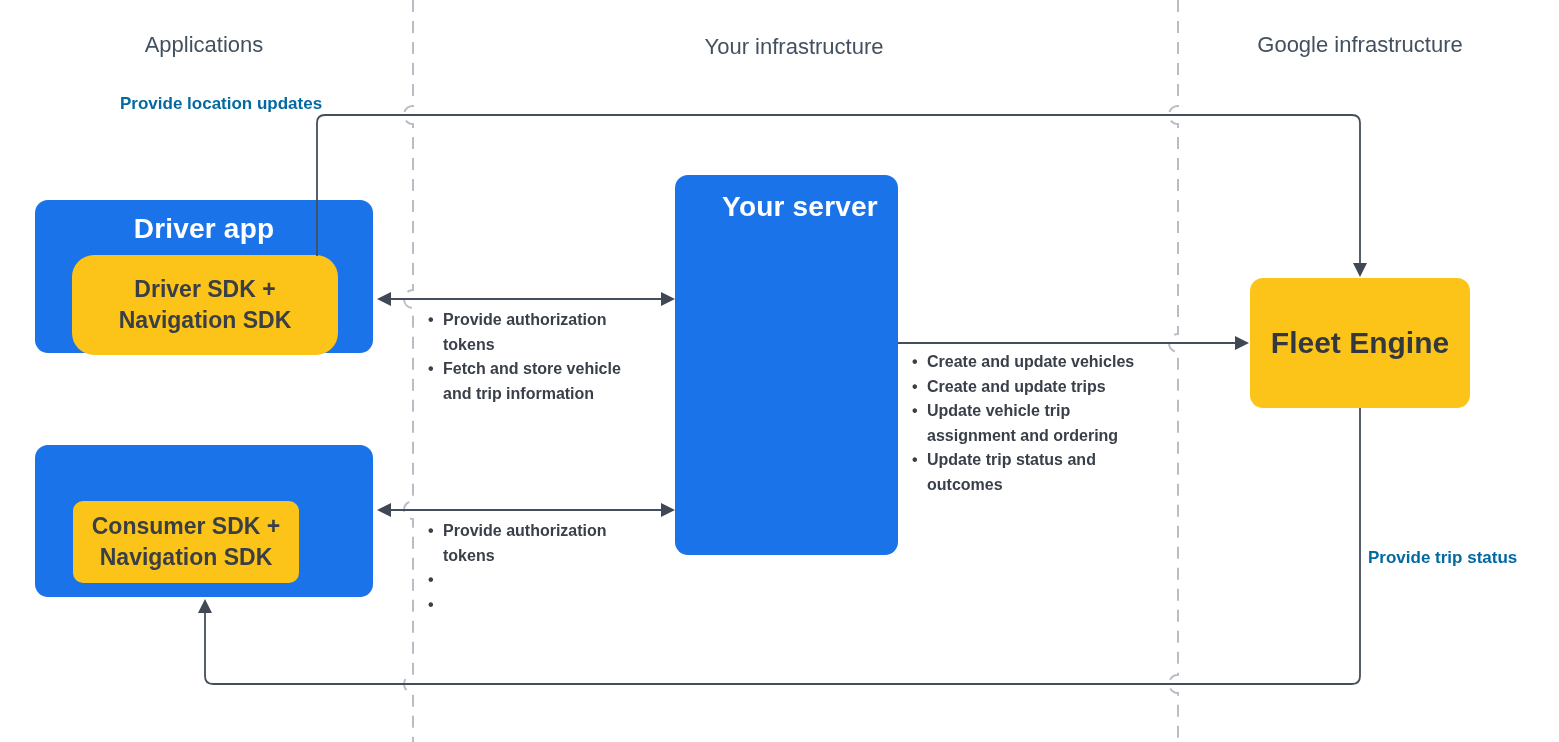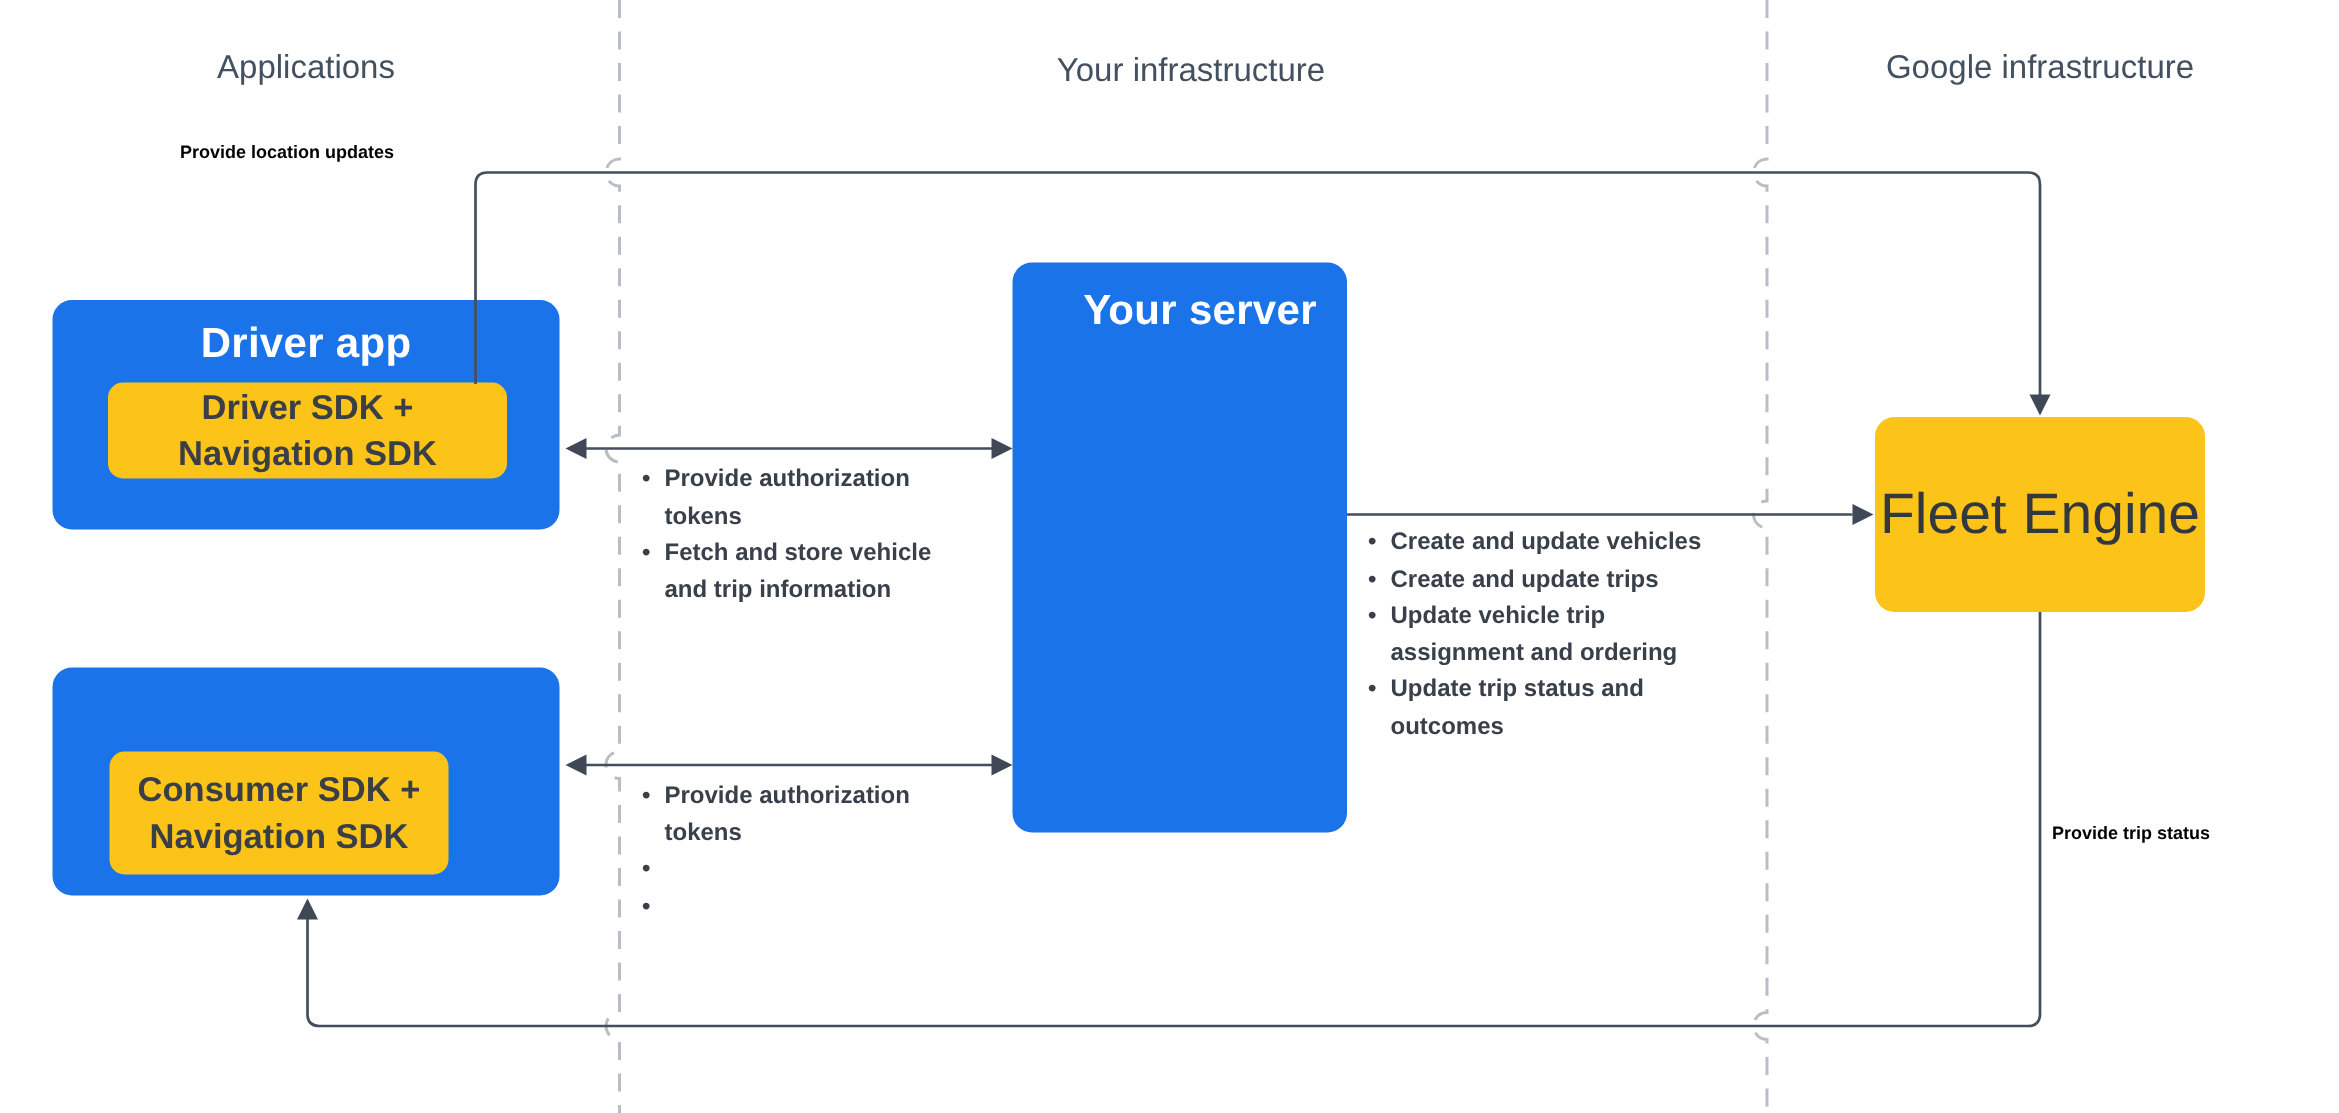--- a/index.html
+++ b/index.html
@@ -6,36 +6,36 @@
   .canvas{
     position:relative;width:1559px;height:742px;background:#ffffff;
     font-family:"Liberation Sans", sans-serif;overflow:hidden;
   }
   .layer-svg{position:absolute;left:0;top:0;width:1559px;height:742px;pointer-events:none;z-index:5;}
   .col-header{
     position:absolute;z-index:6;color:#42505f;font-size:22px;font-weight:400;
     text-align:center;white-space:nowrap;transform:translateX(-50%);
   }
   .edge-label{
-    position:absolute;z-index:6;color:#000000;font-size:12px;font-weight:bold;white-space:nowrap;
+    position:absolute;z-index:6;color:#0369a1;font-size:17px;font-weight:bold;white-space:nowrap;
   }
   .box{position:absolute;background:#1a73e8;border-radius:13px;z-index:2;}
   .box-title{
     color:#ffffff;font-weight:bold;font-size:28px;text-align:center;
     margin-top:13px;letter-spacing:.2px;
   }
   .sdk-box{
     position:absolute;background:#fcc419;border-radius:10px;z-index:3;
     display:flex;flex-direction:column;justify-content:center;align-items:center;
     font-weight:bold;font-size:23px;line-height:31px;color:#3a3e45;text-align:center;
   }
   .fleet-box{
     position:absolute;background:#fcc419;border-radius:13px;z-index:2;
     display:flex;align-items:center;justify-content:center;
-    font-weight:normal;font-size:38px;color:#33383f;
+    font-weight:bold;font-size:30px;color:#33383f;
   }
   .bullets{
     position:absolute;z-index:6;margin:0;padding:0;list-style:none;
     font-weight:bold;font-size:16px;line-height:24.5px;color:#39404a;
   }
   .bullet{display:flex;}
   .dot{width:15px;flex:none;}
   .bline{display:block;white-space:nowrap;}
 </style>
 </head>
@@ -45,21 +45,21 @@
 
   <div class="col-header" style="left:204px;top:32px;">Applications</div>
   <div class="col-header" style="left:794px;top:34px;">Your infrastructure</div>
   <div class="col-header" style="left:1360px;top:32px;">Google infrastructure</div>
 
   <div class="edge-label" style="left:120px;top:94px;">Provide location updates</div>
   <div class="edge-label" style="left:1368px;top:525px;margin-top:23px;">Provide trip status</div>
 
   <div class="box" style="left:35px;top:200px;width:338px;height:153px;">
     <div class="box-title">Driver app</div>
-    <div class="sdk-box" style="left:37px;top:55px;width:266px;height:64px;">
+    <div class="sdk-box" style="left:37px;top:55px;width:266px;height:100px;border-radius:22px;">
       <span class="bline">Driver SDK +</span>
       <span class="bline">Navigation SDK</span>
     </div>
   </div>
 
   <div class="box" style="left:35px;top:445px;width:338px;height:152px;">
     <div class="sdk-box" style="left:38px;top:56px;width:226px;height:82px;">
       <span class="bline">Consumer SDK +</span>
       <span class="bline">Navigation SDK</span>
     </div>

